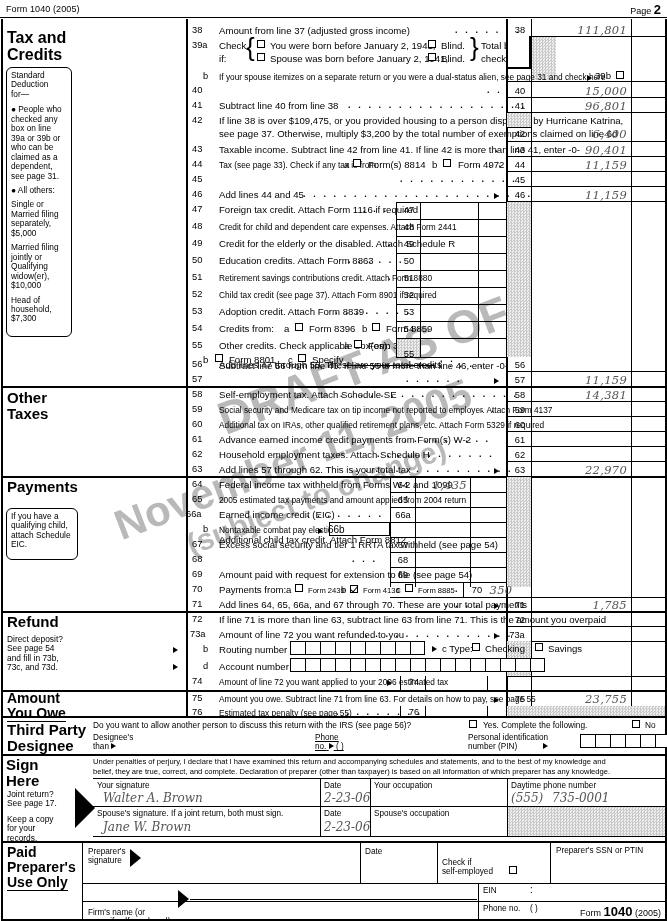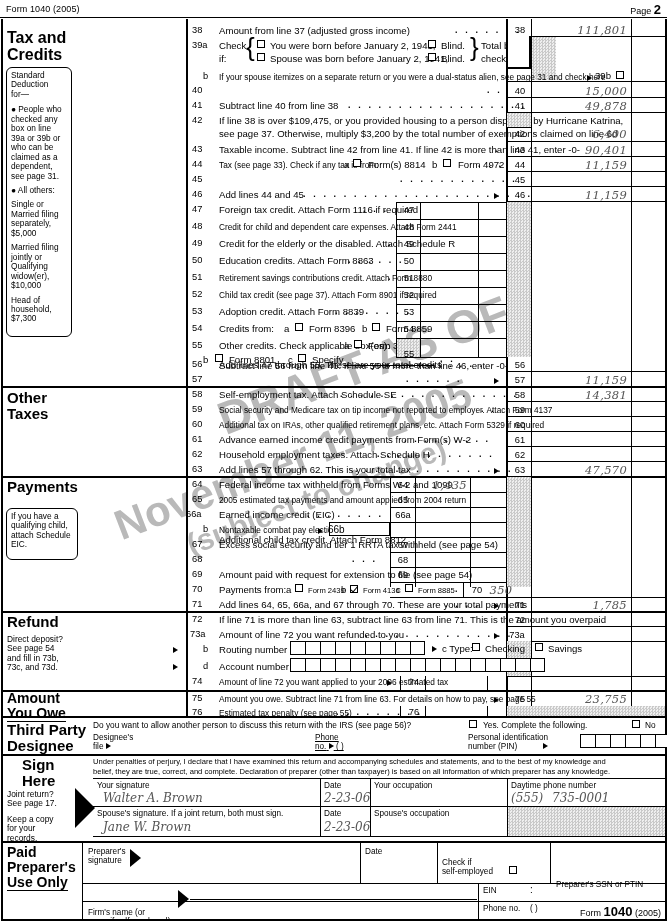--- a/index.html
+++ b/index.html
@@ -179,21 +179,21 @@
   <div class="hline" style="left:506px;top:97px;width:159px;"></div>
   <div class="anum" style="left:509px;top:86px;">40</div>
   <div class="aval" style="left:535px;top:84px;width:92px;">15,000</div>
 
   
   <div class="lnum" style="left:192px;top:100px;">41</div>
   <div class="ltxt" style="left:219px;top:100px;">Subtract line 40 from line 38</div>
   <div class="abs dots" style="left:348px;top:100px;">. . . . . . . . . . . . . . . . . .</div>
   <div class="hline" style="left:506px;top:112px;width:159px;"></div>
   <div class="anum" style="left:509px;top:101px;">41</div>
-  <div class="aval" style="left:535px;top:99px;width:92px;">49,878</div>
+  <div class="aval" style="left:535px;top:99px;width:92px;">96,801</div>
 
   
   <div class="lnum" style="left:192px;top:115px;">42</div>
   <div class="ltxt" style="left:219px;top:115px;">If line 38 is over $109,475, or you provided housing to a person displaced by Hurricane Katrina,</div>
   <div class="ltxt" style="left:219px;top:128px;">see page 37. Otherwise, multiply $3,200 by the total number of exemptions claimed on line 6d</div>
   <div class="shade" style="left:507px;top:113px;width:24px;height:14px;"></div>
   <div class="hline" style="left:506px;top:127px;width:25px;"></div>
   <div class="hline" style="left:506px;top:141px;width:159px;"></div>
   <div class="anum" style="left:509px;top:129px;">42</div>
   <div class="aval" style="left:535px;top:127px;width:92px;">6,400</div>
@@ -391,21 +391,21 @@
   <div class="anum" style="left:509px;top:450px;">62</div>
   <div class="aval" style="left:535px;top:448px;width:92px;"></div>
 
   
   <div class="lnum" style="left:192px;top:464px;">63</div>
   <div class="ltxt" style="left:219px;top:464px;">Add lines 57 through 62. This is your total tax</div>
   <div class="abs dots" style="left:355px;top:464px;">. . . . . . . . . . . . . . . .</div>
   <span class="tri abs" style="left:494px;top:468px;"></span>
   <div class="hline2" style="left:1px;top:476px;width:665px;"></div>
   <div class="anum" style="left:509px;top:465px;">63</div>
-  <div class="aval" style="left:535px;top:463px;width:92px;">47,570</div>
+  <div class="aval" style="left:535px;top:463px;width:92px;">22,970</div>
 
   
   <div class="seccap mid" style="left:7px;top:479px;">Payments</div>
   <div class="callout" style="left:6px;top:508px;width:72px;height:52px;">If you have a qualifying child, attach Schedule EIC.</div>
 
   
   <div class="shade" style="left:507px;top:477px;width:24px;height:110px;"></div>
   <div class="vline" style="left:390px;top:477px;height:110px;"></div>
   <div class="vline" style="left:415px;top:477px;height:110px;"></div>
   <div class="vline" style="left:470px;top:477px;height:110px;"></div>
@@ -621,21 +621,21 @@
   </div>
   <div class="ltxt sm" style="left:93px;top:720px;">Do you want to allow another person to discuss this return with the IRS (see page 56)?</div>
   <span class="cb abs" style="left:469px;top:720px;"></span>
   <div class="ltxt sm" style="left:483px;top:720px;">Yes. Complete the following.</div>
   <span class="cb abs" style="left:632px;top:720px;"></span>
   <div class="ltxt sm" style="left:645px;top:720px;">No</div>
 
   <div class="lbl" style="left:93px;top:733px;">
     <div>Designee's</div>
     <div>
-      <span>file</span>
+      <span>than</span>
       <span class="tri"></span>
     </div>
   </div>
   <div class="abs" style="left:144px;top:733px;width:168px;height:18px;"></div>
 
   <div class="lbl" style="left:315px;top:733px;text-decoration:underline;">
     <div>Phone</div>
     <div>
       <span>no.</span>
       <span class="tri"></span>
@@ -655,21 +655,21 @@
     <div></div>
       <div></div>
     <div></div>
       <div></div>
     <div></div>
       <div></div>
   </div>
   <div class="hline2" style="left:1px;top:754px;width:665px;"></div>
 
   
-  <div class="seccap mid" style="left:22px;top:757px;">
+  <div class="seccap mid" style="left:6px;top:757px;">
     <div>Sign</div>
     <div>Here</div>
   </div>
   <div class="subcap" style="left:7px;top:790px;">
     <div>Joint return?</div>
     <div>See page 17.</div>
     <div style="height:6px"></div>
     <div>Keep a copy</div>
     <div>for your</div>
     <div>records.</div>
@@ -736,21 +736,21 @@
 
   <div class="lbl" style="left:365px;top:847px;">Date</div>
   <div class="abs" style="left:365px;top:858px;width:68px;height:20px;"></div>
 
   <div class="lbl" style="left:442px;top:858px;">
     <div>Check if</div>
     <div>self-employed</div>
   </div>
   <span class="cb abs" style="left:509px;top:866px;"></span>
 
-  <div class="lbl" style="left:556px;top:846px;margin-top:34px;">Preparer's SSN or PTIN</div>
+  <div class="lbl" style="left:556px;top:846px;">Preparer's SSN or PTIN</div>
   <div class="abs" style="left:556px;top:858px;width:105px;height:20px;"></div>
 
   <div class="lbl" style="left:88px;top:908px;">
     <div>Firm's name (or</div>
     <div>yours if self-employed),</div>
     <div>address, and ZIP code</div>
   </div>
   <div class="abs" style="left:178px;top:890px;width:0;height:0;border-left:11px solid #000;
        border-top:9px solid transparent;border-bottom:9px solid transparent;"></div>
   <div class="hline" style="left:190px;top:899px;width:287px;"></div>

